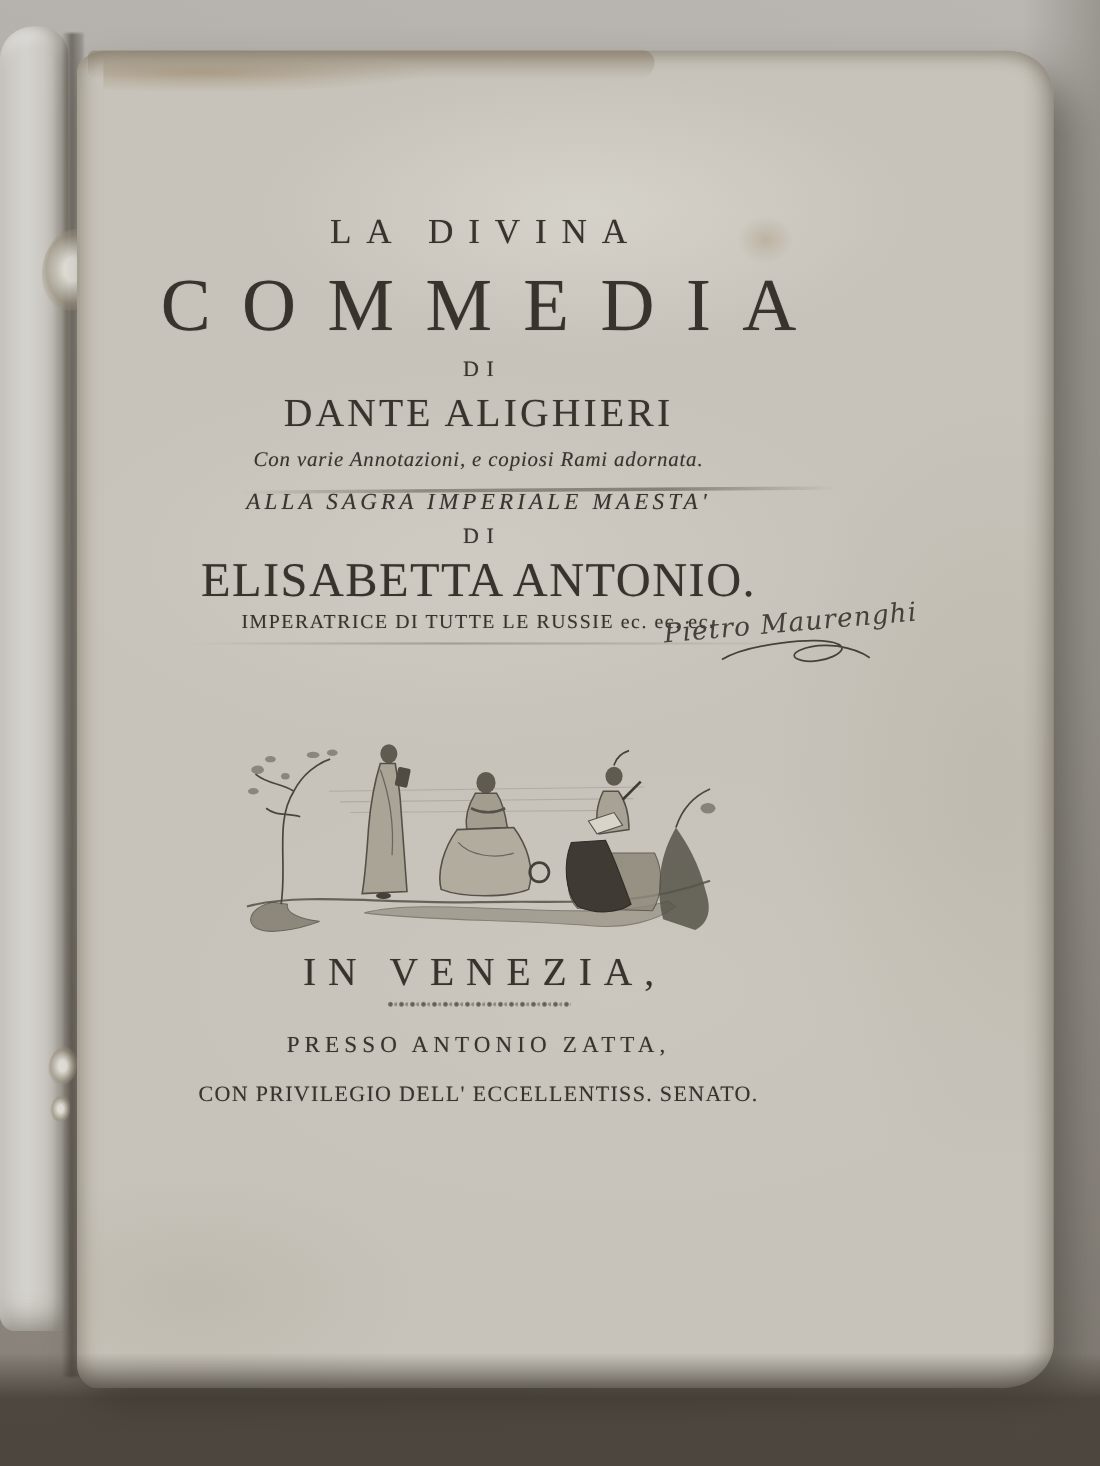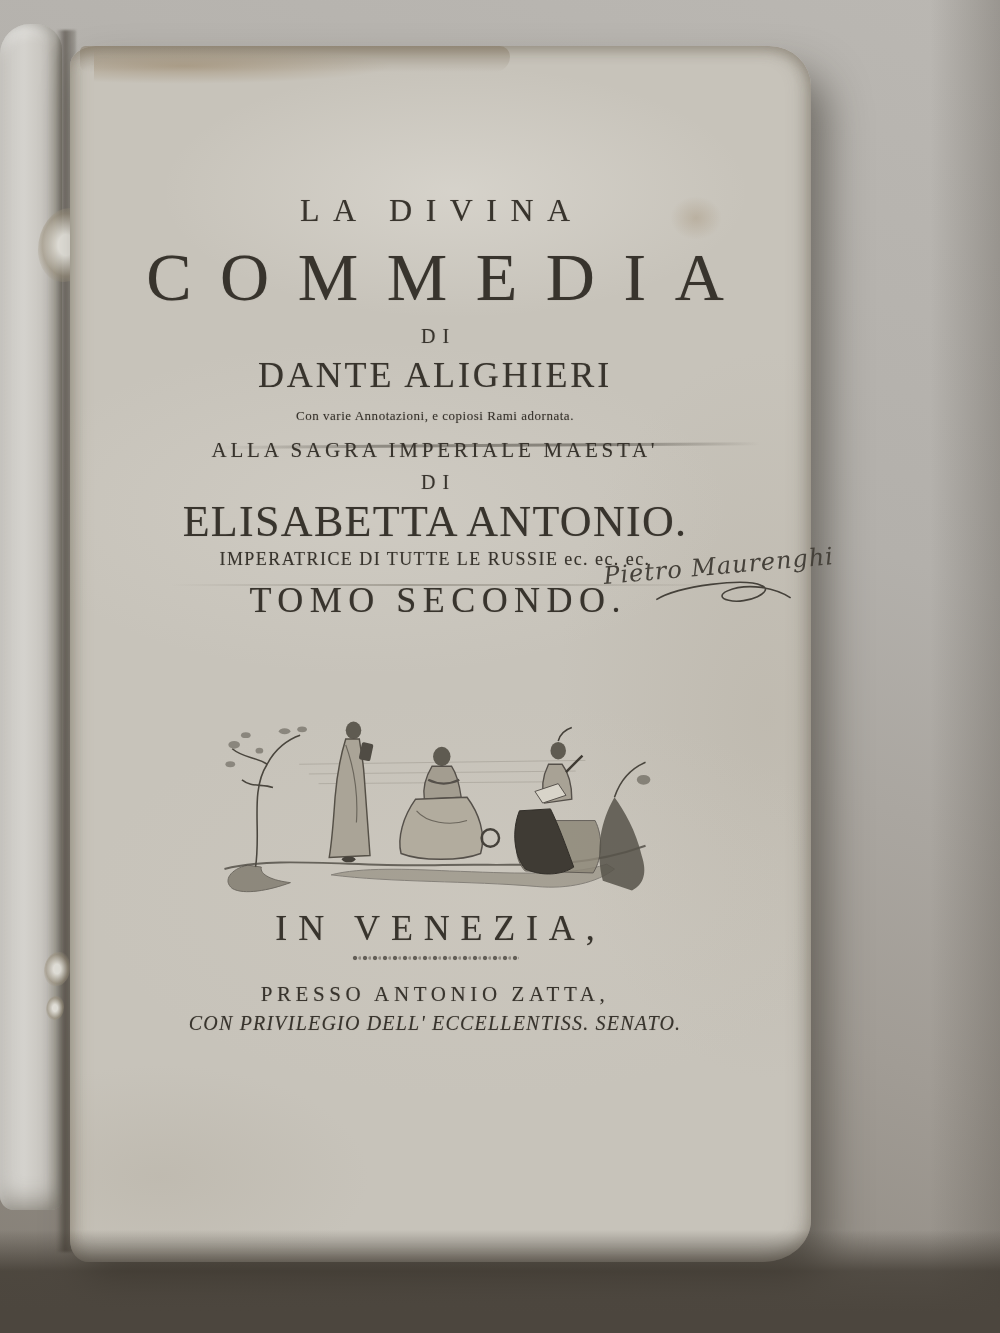--- a/index.html
+++ b/index.html
@@ -14,21 +14,21 @@
     background:linear-gradient(90deg,#cfcdc8 0%,#d4d2cd 40%,#c6c3bd 75%,#aba79f 100%);
     border-radius:30px 26px 10px 14px;
     box-shadow:inset -8px 0 12px rgba(90,85,75,.35), inset 0 10px 12px rgba(255,255,255,.35), inset 0 -14px 18px rgba(100,94,82,.35);
   }
   .gutter{
     position:absolute;left:56px;top:30px;width:20px;height:1222px;
     background:linear-gradient(90deg,rgba(64,58,48,0) 0%,rgba(58,52,43,.55) 45%,rgba(64,58,48,.18) 100%);
     filter:blur(1px);
   }
   .page{
-    position:absolute;left:70px;top:46px;width:741px;height:1216px;
+    position:absolute;left:70px;top:46px;width:888px;height:1216px;
     background-color:#c7c3ba;
     background-image:
       radial-gradient(ellipse 420px 180px at 52% 12%, rgba(226,223,216,.55), transparent 70%),
       radial-gradient(ellipse 520px 240px at 40% 38%, rgba(219,215,207,.38), transparent 70%),
       radial-gradient(ellipse 540px 280px at 55% 70%, rgba(208,203,193,.42), transparent 72%),
       radial-gradient(ellipse 300px 520px at 94% 55%, rgba(184,178,166,.5), transparent 70%),
       radial-gradient(ellipse 300px 160px at 12% 93%, rgba(182,176,164,.45), transparent 70%);
     border-radius:26px 42px 48px 18px / 20px 40px 42px 22px;
     box-shadow:
       inset 0 5px 12px rgba(120,110,95,.38),
@@ -74,30 +74,30 @@
     position:absolute;top:0;right:0;width:70px;height:100%;
     background:linear-gradient(90deg,rgba(70,64,56,0),rgba(70,64,56,.28));
   }
   
   .text-col{position:absolute;left:0;top:146px;width:730px;text-align:center;}
   .text-col > div{color:#38342d;text-shadow:0 0 1px rgba(56,52,45,.35);}
   .half-title{font-size:32px;letter-spacing:.42em;text-indent:.42em;}
   .main-title{font-size:68px;letter-spacing:.42em;text-indent:.42em;margin-top:13px;line-height:1.05;}
   .di{font-size:20px;letter-spacing:.35em;text-indent:.35em;margin-top:12px;}
   .author{font-size:36px;letter-spacing:.08em;margin-top:9px;line-height:1.05;}
-  .subtitle{font-size:13px;letter-spacing:.04em;margin-top:13px;color:#45413a;}
-  .dedication{font-size:21px;letter-spacing:.18em;margin-top:14px;}
+  .subtitle{font-size:19px;font-style:italic;letter-spacing:.04em;margin-top:13px;color:#45413a;}
+  .dedication{font-size:21px;font-style:italic;letter-spacing:.18em;margin-top:14px;}
   .di2{font-size:20px;letter-spacing:.35em;text-indent:.35em;margin-top:8px;}
   .dedicatee{font-size:44px;letter-spacing:.03em;margin-top:5px;line-height:1.05;}
   .dedicatee-title{font-size:18px;letter-spacing:.08em;margin-top:4px;}
   .volume{font-size:36px;letter-spacing:.18em;text-indent:.18em;margin-top:9px;}
   .place{font-size:36px;letter-spacing:.3em;text-indent:.3em;margin-top:4px;}
   .year{font-size:20px;letter-spacing:.18em;text-indent:.18em;margin-top:4px;}
   .publisher{font-size:21px;letter-spacing:.22em;margin-top:20px;}
-  .privilege{font-size:20px;font-style:italic;letter-spacing:.06em;margin-top:5px;}
+  .privilege{font-size:20px;letter-spacing:.06em;margin-top:22px;}
   .ornament{
     width:168px;height:8px;margin:5px auto 0 auto;opacity:.8;
     background:
       radial-gradient(circle at 4px 4px, rgba(52,48,41,.85) 1.6px, rgba(52,48,41,0) 2.6px),
       radial-gradient(circle at 9px 4px, rgba(52,48,41,.5) 1.2px, rgba(52,48,41,0) 2.2px);
     background-size:10px 8px;
   }
   .vignette{display:block;margin:54px auto 0 auto;width:446px;height:228px;}
   .signature{
     position:absolute;left:500px;top:506px;width:300px;text-align:center;
@@ -127,21 +127,20 @@
     <div class="text-col">
       <div class="half-title">LA DIVINA</div>
       <div class="main-title">COMMEDIA</div>
       <div class="di">DI</div>
       <div class="author">DANTE ALIGHIERI</div>
       <div class="subtitle">Con varie Annotazioni, e copiosi Rami adornata.</div>
       <div class="dedication">ALLA SAGRA IMPERIALE MAESTA'</div>
       <div class="di2">DI</div>
       <div class="dedicatee">ELISABETTA ANTONIO.</div>
       <div class="dedicatee-title">IMPERATRICE DI TUTTE LE RUSSIE ec. ec. ec.</div>
-      <div class="volume">TOMO SECONDO.</div>
 
       <svg class="vignette" viewBox="0 0 450 235">
         <g stroke="#8d887e" stroke-width="1" opacity=".4">
           <line x1="85" y1="92" x2="380" y2="88"></line>
             <line x1="95" y1="102" x2="370" y2="99"></line>
             <line x1="105" y1="112" x2="355" y2="110"></line>
         </g>
         <g stroke="#4a463e" fill="none" stroke-width="1.6">
           <path d="M40,198 C46,160 34,120 52,92 C60,76 74,66 86,62"></path>
           <path d="M52,92 C40,84 28,86 16,76"></path>

